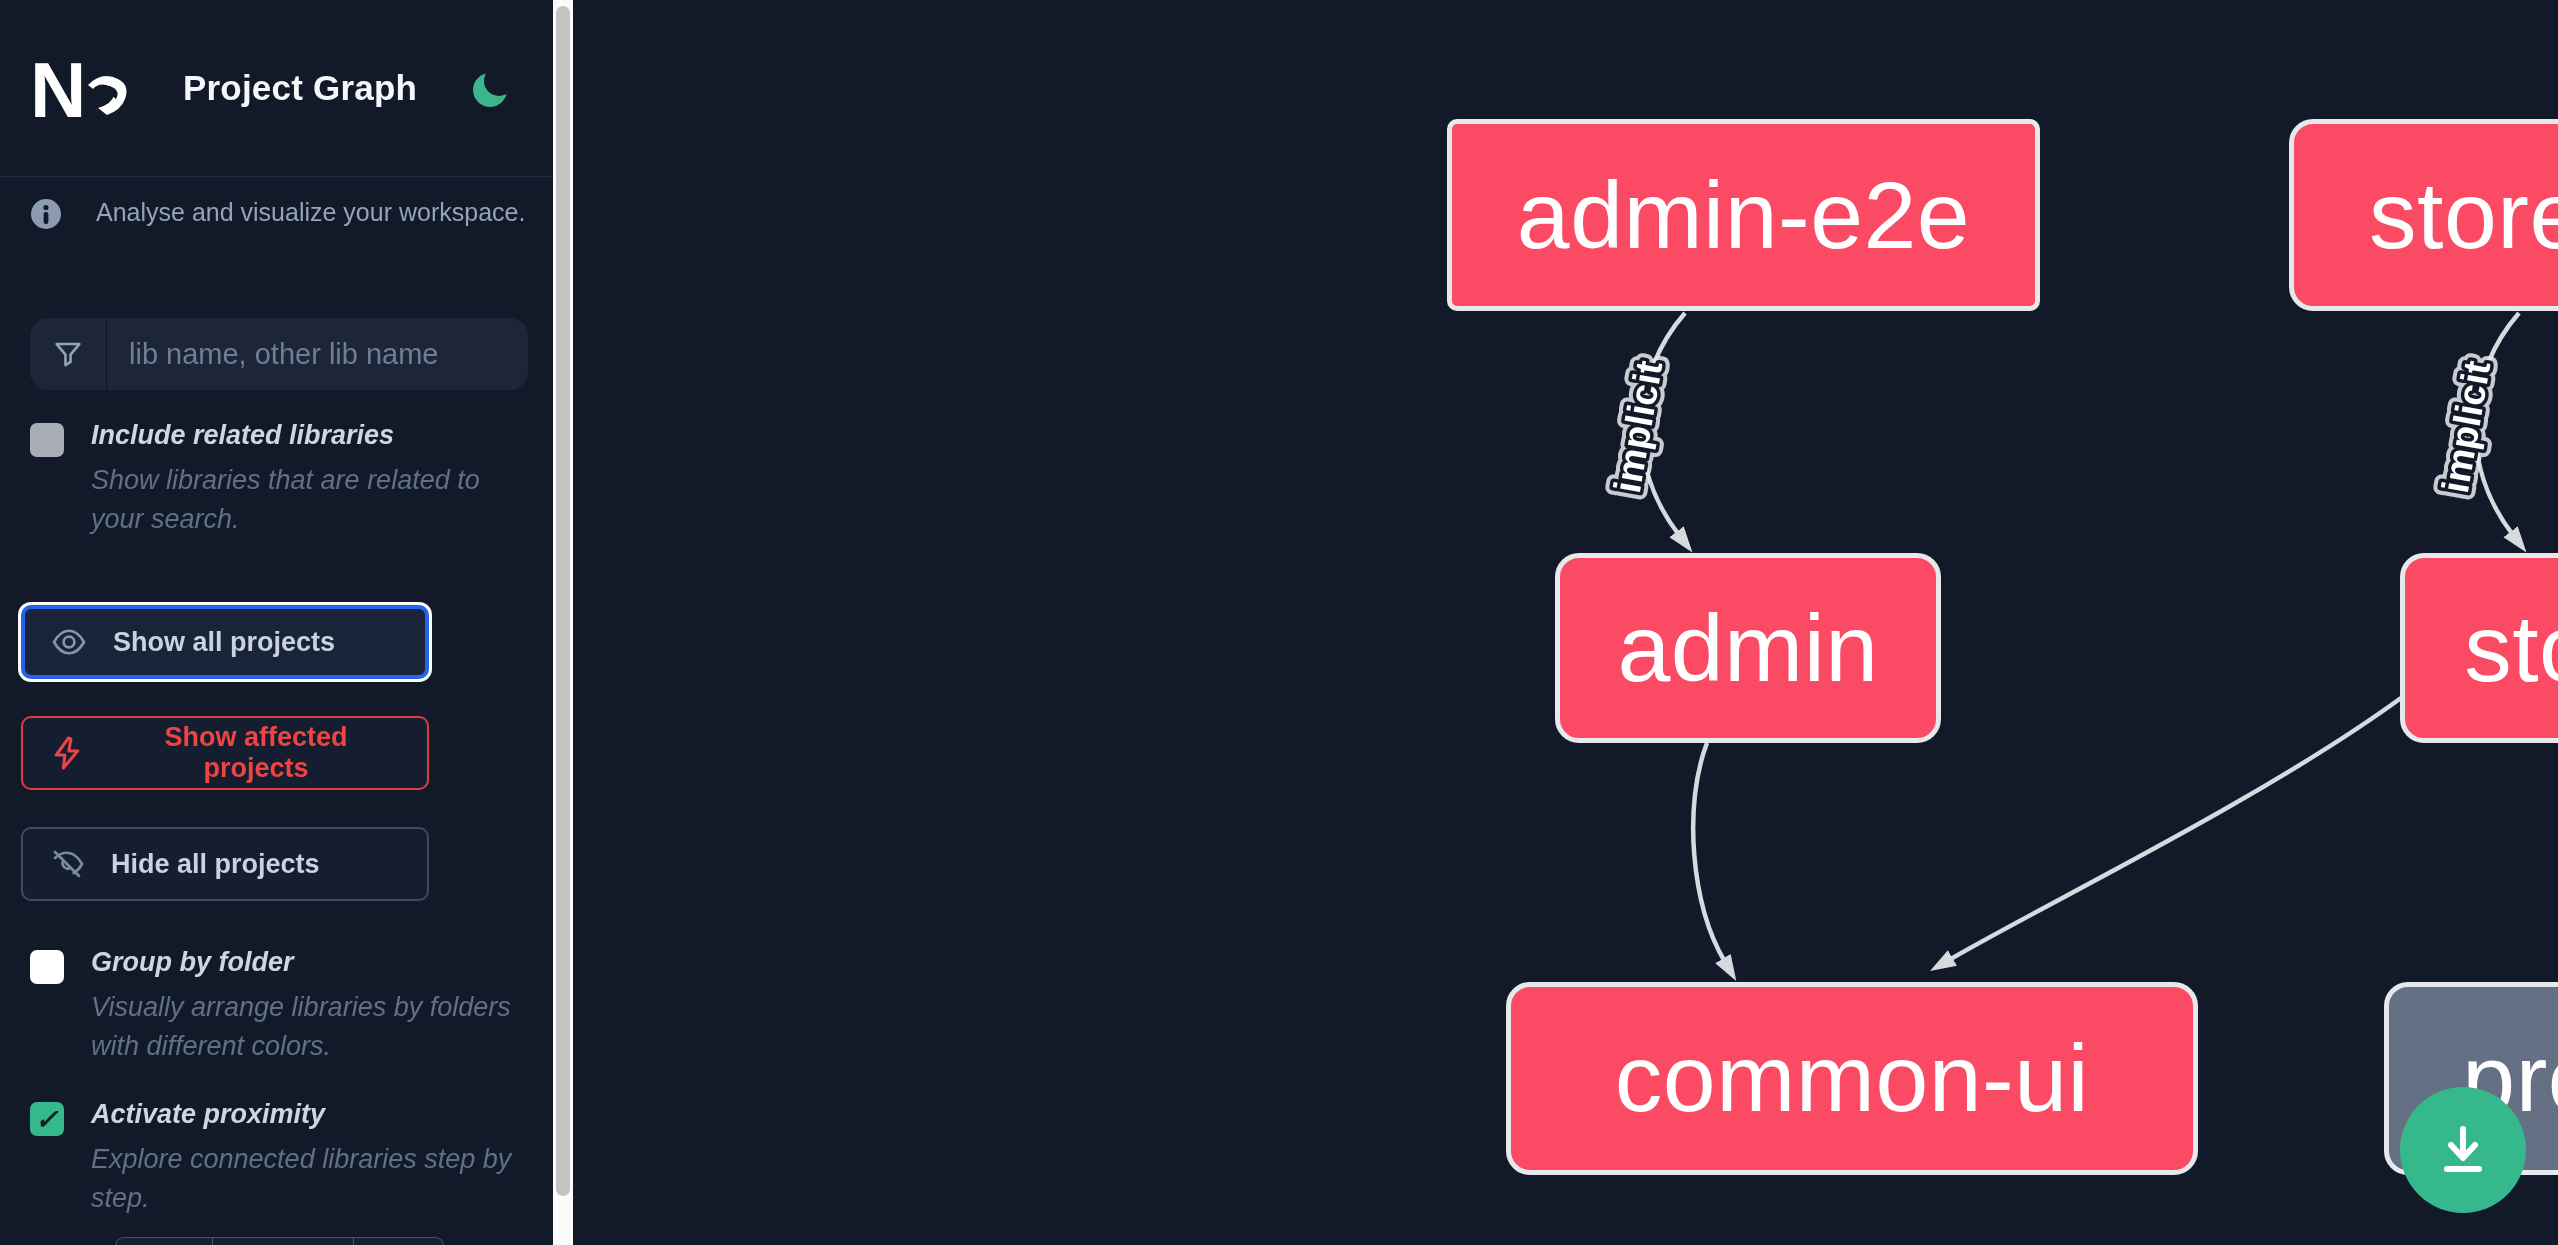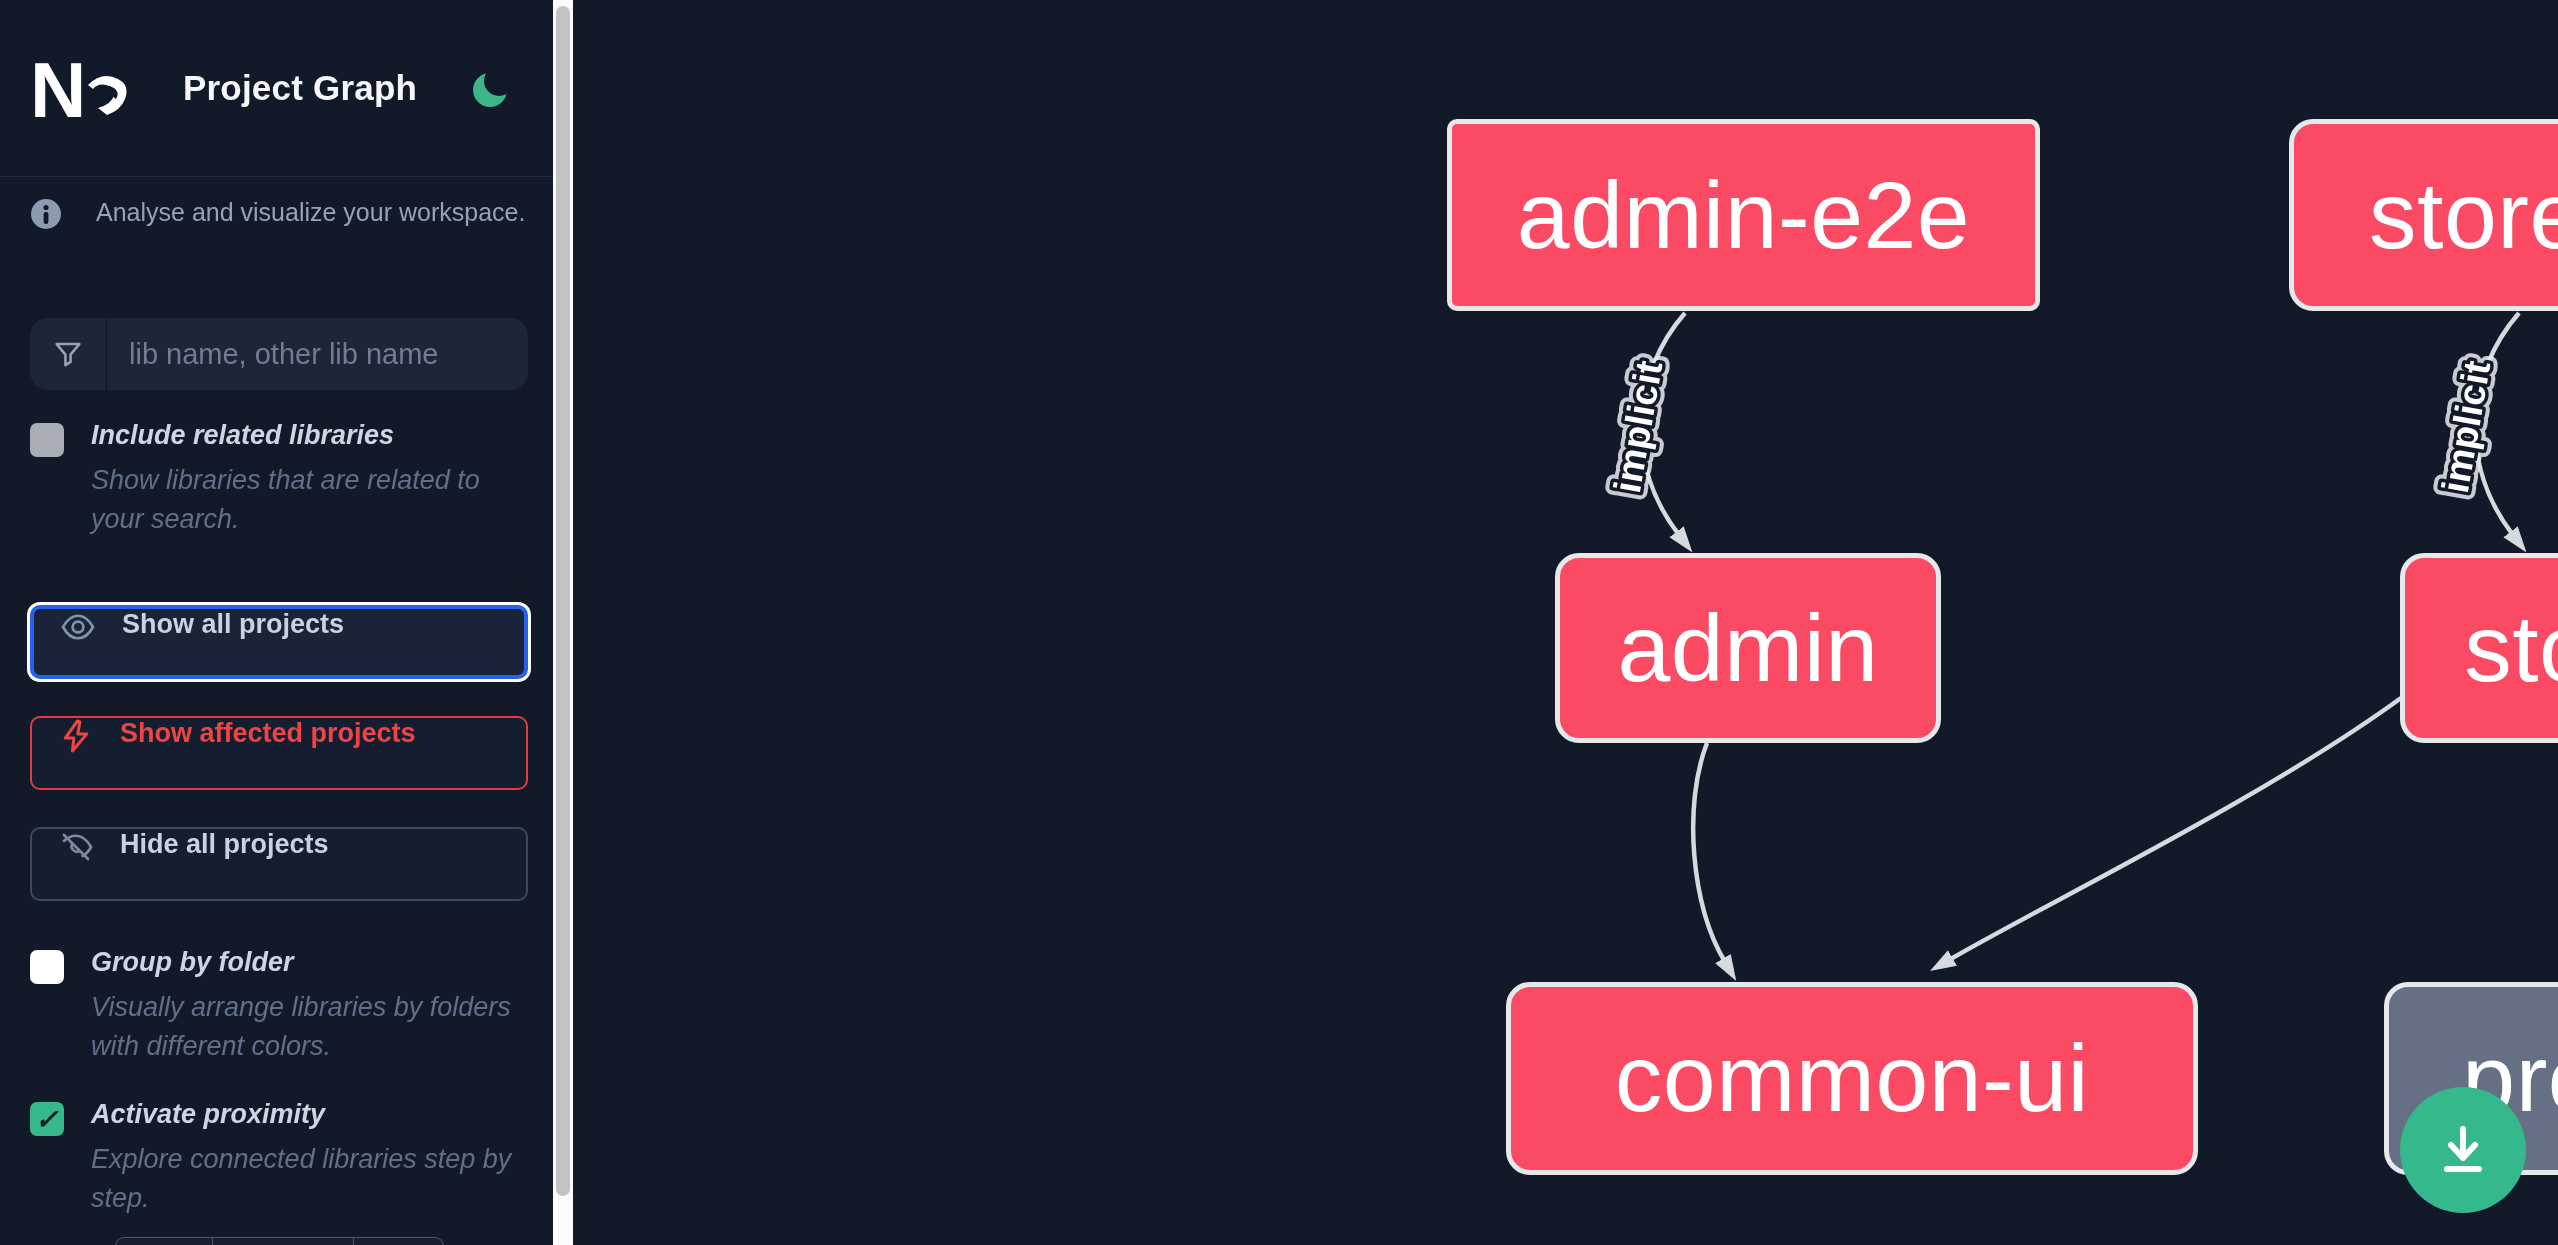--- a/index.html
+++ b/index.html
@@ -50,23 +50,23 @@
   .cb-box.checked::after{
     content:"\2713";position:absolute;left:5px;top:1px;font-size:28px;font-weight:700;color:#16241f;
   }
   .cb-label{
     margin-left:61px;font-size:27px;font-weight:700;color:#cdd6e2;line-height:1.1;
   }
   .cb-desc{
     margin-left:61px;margin-top:10px;font-size:27px;color:#5f7088;line-height:1.45;width:430px;
   }
   .sb-btn{
-    position:absolute;left:30px;width:498px;height:74px;
+    position:absolute;left:21px;width:408px;height:74px;
     background:#151e30;border:2px solid #3f4a5f;border-radius:10px;
-    display:flex;gap:26px;padding:0 26px;box-sizing:border-box;
+    display:flex;align-items:center;gap:26px;padding:0 26px;box-sizing:border-box;
     font-family:"Liberation Sans",sans-serif;font-size:27px;font-weight:700;color:#c9d3e0;cursor:pointer;
   }
   .sb-btn.focused{
     border:4px solid #2563eb;box-shadow:0 0 0 3px #ffffff;background:#1a2438;
   }
   .sb-btn.danger{border:2px solid #dc3d45;color:#ef4444;}
   .btn-ic{width:36px;height:36px;flex:0 0 auto;}
   
   .sb-scrolltrack{position:absolute;left:553px;top:0;width:20px;height:1245px;background:#fbfbfb;z-index:6;}
   .sb-scrollthumb{position:absolute;left:3px;top:6px;width:14px;height:1190px;border-radius:7px;background:#c3c3c3;}

